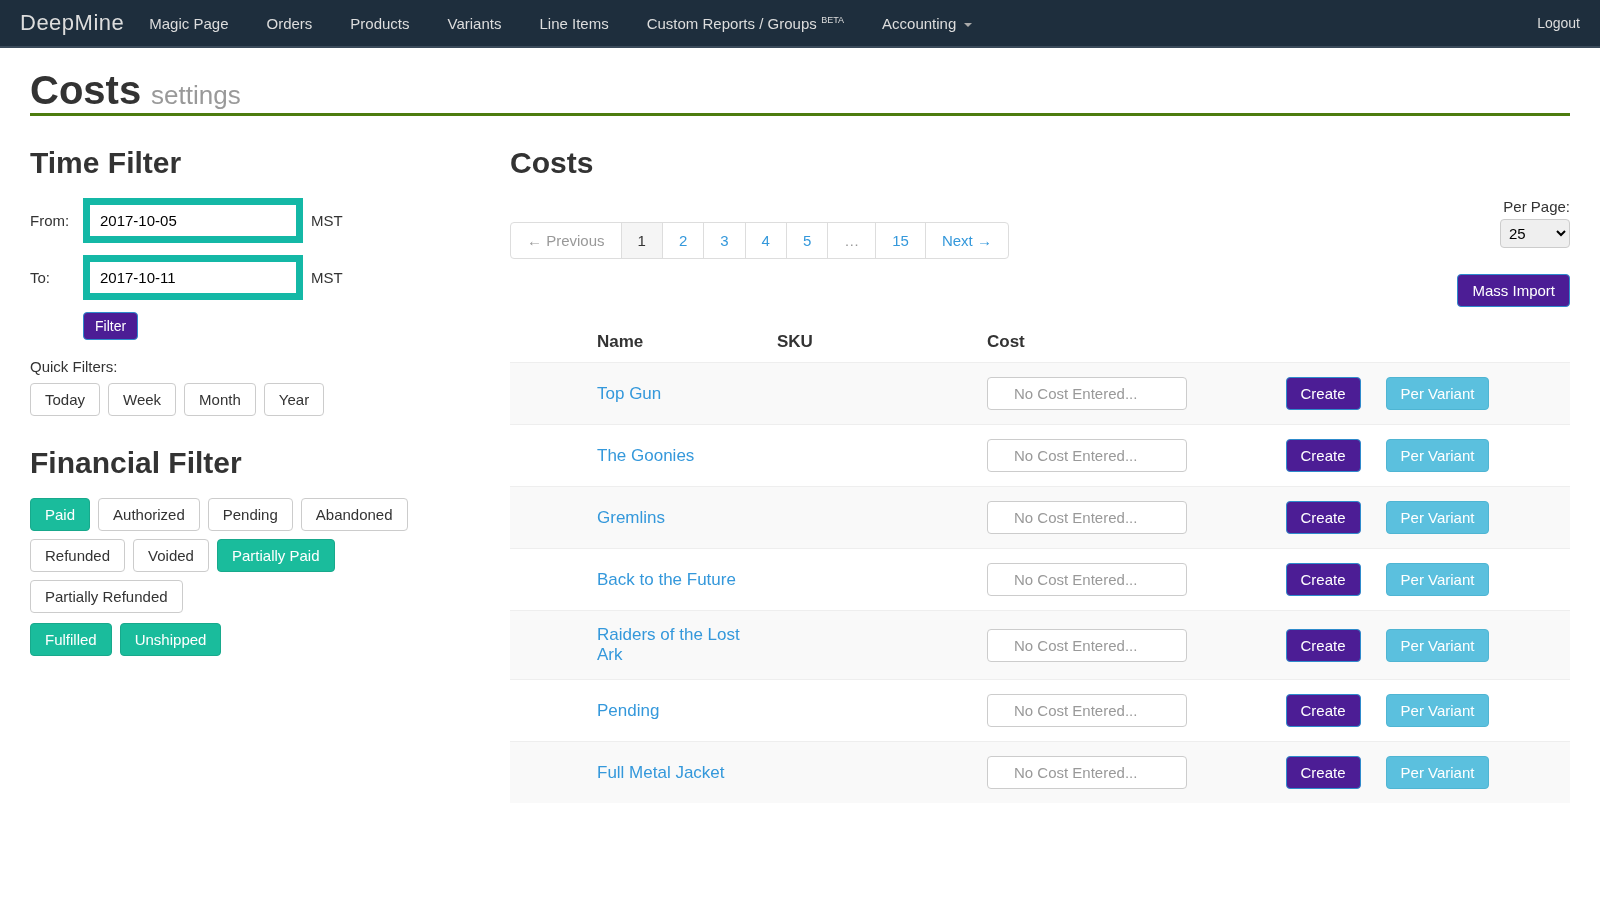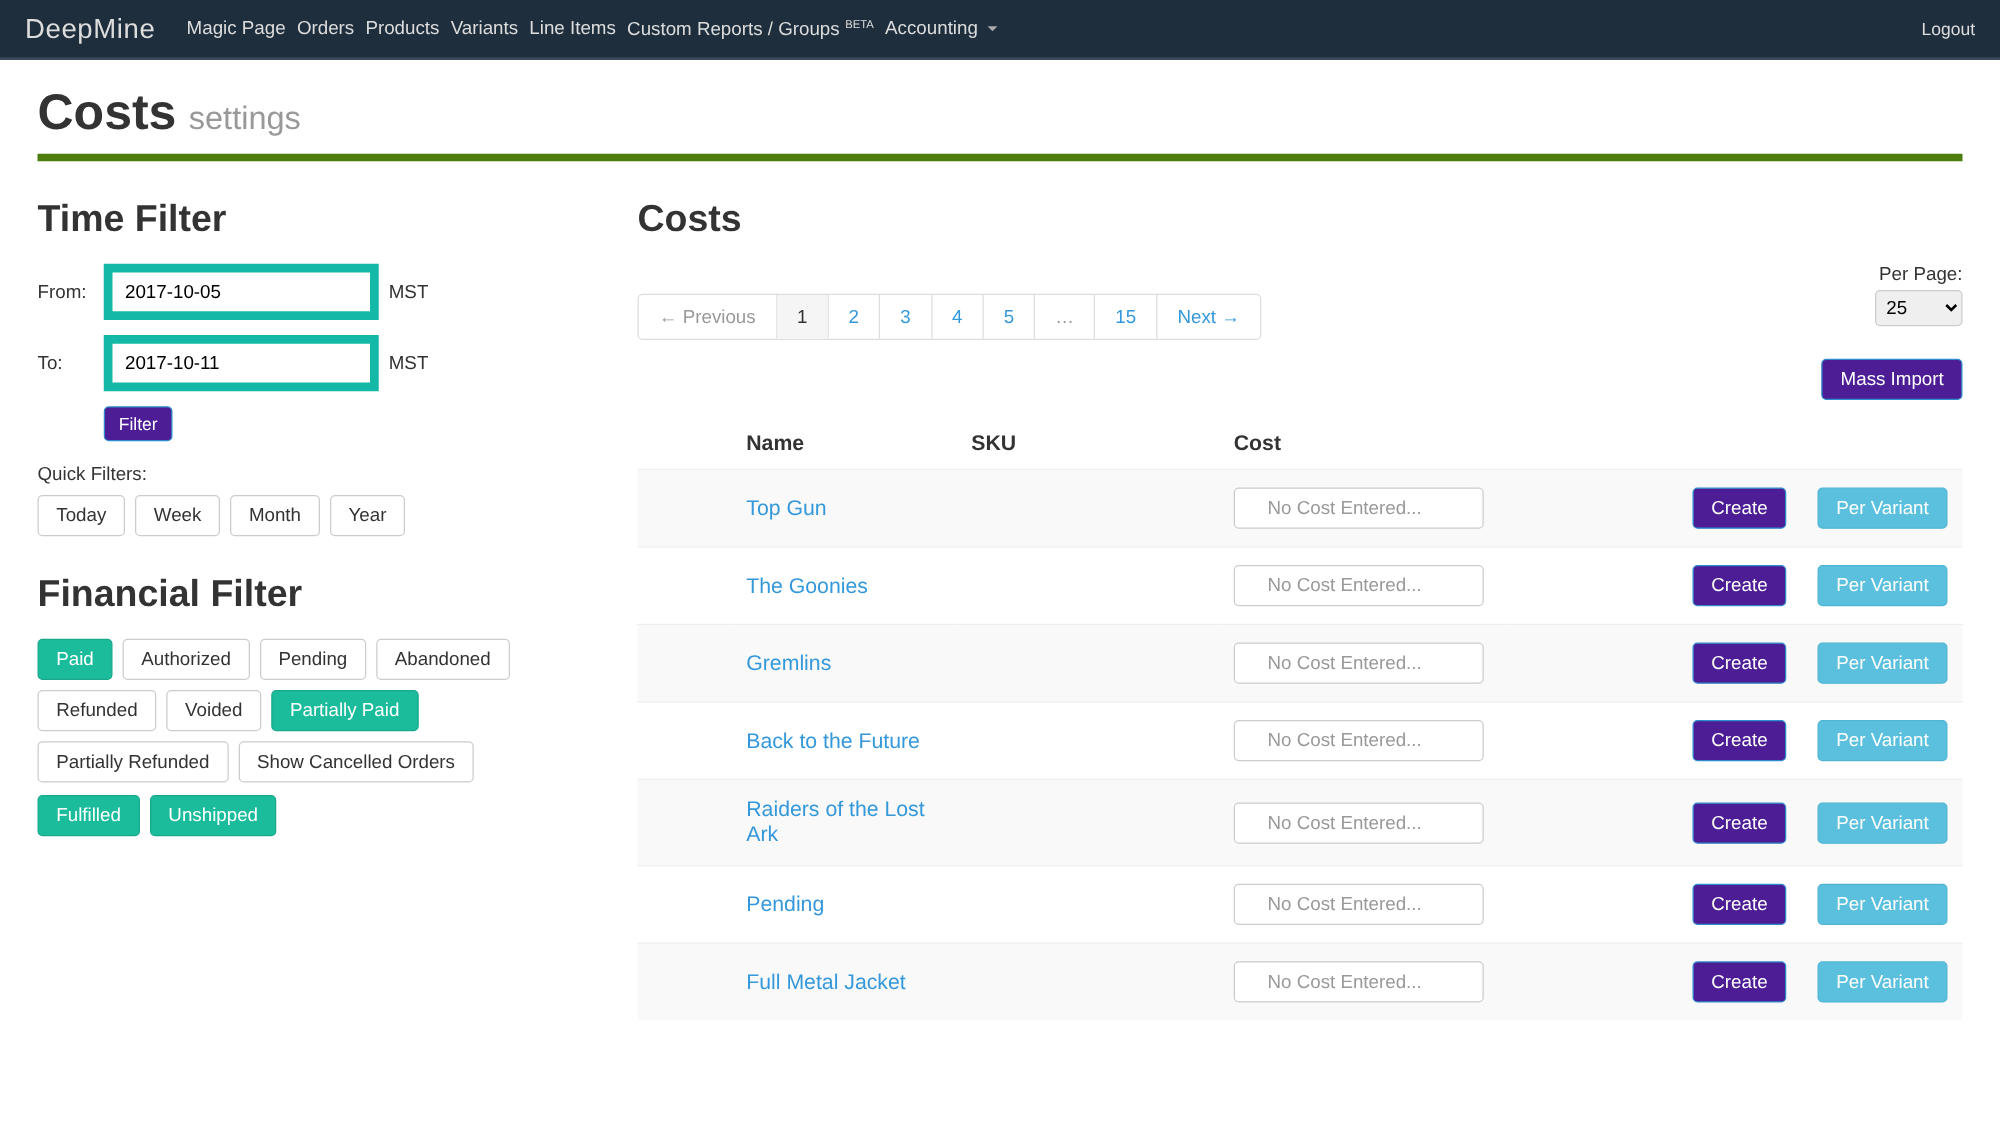--- a/index.html
+++ b/index.html
@@ -1,26 +1,26 @@
 <!DOCTYPE html>
 <html><head>
 <meta charset="utf-8">
 <style>
 * { box-sizing: border-box; margin: 0; padding: 0; }
 body { font-family: "Helvetica Neue", Helvetica, Arial, sans-serif; color: #333; font-size: 14px; }
 .navbar { background: #1e2e3d; height: 48px; display: flex; align-items: center; padding: 0 20px; border-bottom: 2px solid #3a4a5a; }
 .navbar-brand { color: #ddd; font-size: 22px; font-weight: 300; margin-right: 25px; letter-spacing: 0.5px; }
-.navbar-nav { display: flex; gap: 9px; flex: 1; }
+.navbar-nav { display: flex; gap: 38px; flex: 1; align-items: flex-end; }
 .navbar-nav a { color: #ddd; text-decoration: none; font-size: 15px; }
 .navbar-nav sup { font-size: 9px; margin-left: 2px; }
 .navbar-right { color: #ddd; font-size: 14px; }
 .navbar-right a { color: #ddd; text-decoration: none; }
 .caret { display: inline-block; width: 0; height: 0; margin-left: 4px; vertical-align: middle; border-top: 4px solid #aaa; border-right: 4px solid transparent; border-left: 4px solid transparent; }
 .container { padding: 20px 30px; }
-.page-header { border-bottom: 6px solid #4d7c0f; padding-bottom: 10px; margin-bottom: 30px; }
+.page-header { border-bottom: 3px solid #4d7c0f; padding-bottom: 0; margin-bottom: 30px; }
 .page-header h1 { font-size: 40px; font-weight: 700; display: inline; }
 .page-header small { color: #999; font-size: 26px; font-weight: 400; margin-left: 6px; }
 .row { display: flex; gap: 30px; }
 .sidebar { width: 450px; }
 .main { flex: 1; }
 .section-title { font-size: 30px; font-weight: 700; margin-bottom: 18px; }
 .form-row { display: flex; align-items: center; margin-bottom: 12px; gap: 8px; }
 .form-row label { width: 45px; font-size: 15px; }
 .form-row input[type="text"] { width: 220px; padding: 7px 10px; border: 7px solid #14b8a6; border-radius: 0; font-size: 15px; }
 .form-row .tz { font-size: 15px; }
@@ -48,21 +48,21 @@
 td { padding: 14px 12px; border-top: 1px solid #eee; vertical-align: middle; }
 tbody tr:nth-child(odd) { background: #f9f9f9; }
 .product-link { color: #3498db; text-decoration: none; font-size: 17px; }
 .cost-input { width: 200px; padding: 7px 26px; border: 1px solid #ccc; border-radius: 4px; font-size: 15px; }
 .cost-input::placeholder { color: #999; }
 .col-blank { width: 75px; }
 .col-name { width: 180px; }
 .col-sku { width: 210px; }
 .col-cost { width: 230px; }
 .col-actions { }
-.action-cell { display: flex; gap: 25px; justify-content: flex-end; }
+.action-cell { display: flex; gap: 25px; justify-content: center; }
 </style>
 </head>
 <body>
 
 <div class="navbar">
   <div class="navbar-brand">DeepMine</div>
   <div class="navbar-nav" id="nav-items">
       <a href="#">Magic Page</a>
       <a href="#">Orders</a>
       <a href="#">Products</a>
@@ -110,21 +110,20 @@
       <div class="section-title">Financial Filter</div>
       <div class="btn-group" id="financial-buttons">
           <button class="btn btn-teal">Paid</button>
           <button class="btn">Authorized</button>
           <button class="btn">Pending</button>
           <button class="btn">Abandoned</button>
           <button class="btn">Refunded</button>
           <button class="btn">Voided</button>
           <button class="btn btn-teal">Partially Paid</button>
           <button class="btn">Partially Refunded</button>
-          <button class="btn">Show Cancelled Orders</button>
         </div>
 
       <div class="btn-group" id="fulfillment-buttons">
           <button class="btn btn-teal">Fulfilled</button>
           <button class="btn btn-teal">Unshipped</button>
         </div>
     </div>
 
     <div class="main">
       <div class="section-title">Costs</div>

